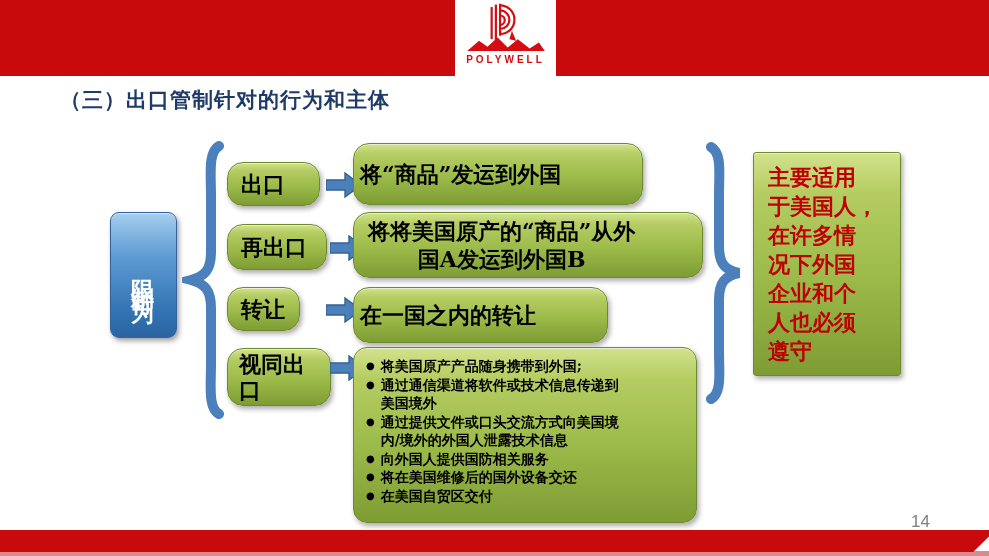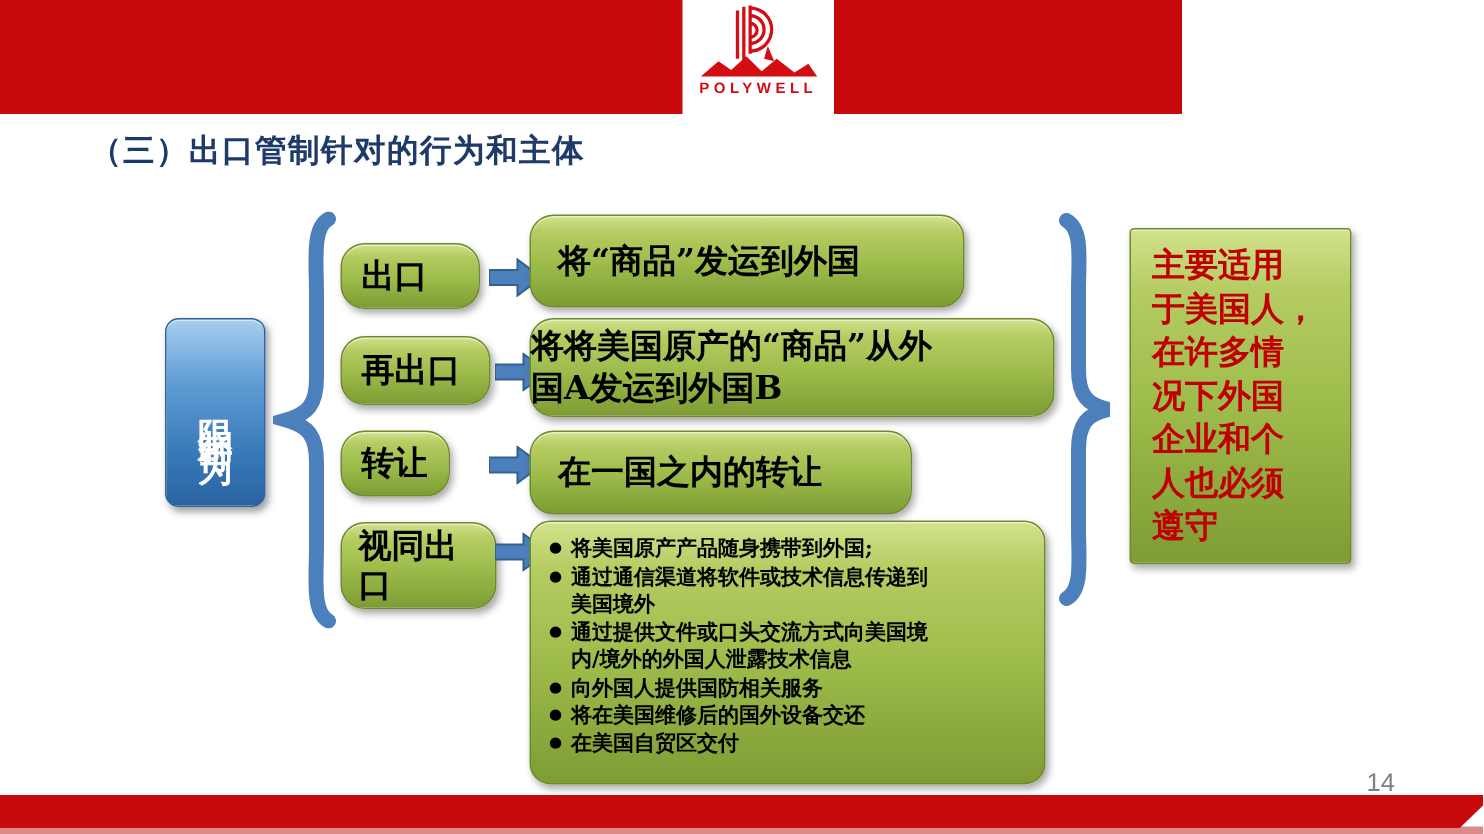--- a/index.html
+++ b/index.html
@@ -1,21 +1,21 @@
 <!DOCTYPE html>
 <html><head>
 <meta charset="utf-8">
 <style>
   html,body{margin:0;padding:0;background:#fff;}
   .slide{
     position:relative;width:989px;height:556px;background:#ffffff;overflow:hidden;
     font-family:"Liberation Sans",sans-serif;
   }
   
-  .top-banner{position:absolute;left:0;top:0;width:788px;height:76px;background:#C90A0C;}
+  .top-banner{position:absolute;left:0;top:0;width:989px;height:76px;background:#C90A0C;}
   .logo-box{
     position:absolute;left:455px;top:0;width:101px;height:76px;background:#ffffff;
     display:flex;flex-direction:column;align-items:center;justify-content:flex-start;
   }
   .logo-box svg{display:block;margin-top:2px;}
   .brand{
     color:#D40D12;font-size:10px;font-weight:700;letter-spacing:3px;
     font-family:"Liberation Sans",sans-serif;margin-top:-2px;
   }
   
@@ -48,23 +48,23 @@
   
   .brace{position:absolute;}
   .arrow{position:absolute;}
   
   .lbl{font-size:22px;line-height:26px;padding:0 8px 0 13px;}
   .lbl1{left:227px;top:162px;width:93px;height:44px;}
   .lbl2{left:227px;top:224px;width:100px;height:46px;}
   .lbl3{left:227px;top:287px;width:73px;height:44px;}
   .lbl4{left:227px;top:348px;width:104px;height:58px;padding:0 8px 0 11px;}
   
-  .desc{font-size:22px;line-height:28px;padding-left:18px;}
+  .desc{font-size:22px;line-height:28px;padding-left:6px;}
   .desc1{left:353px;top:143px;width:290px;height:62px;}
-  .desc2{left:353px;top:212px;width:350px;height:66px;padding-left:0;}
+  .desc2{left:353px;top:212px;width:350px;height:66px;padding-left:14px;text-align:center;}
   .desc3{left:353px;top:287px;width:255px;height:56px;}
   .desc4{
     left:353px;top:347px;width:344px;height:176px;border-radius:14px;
     align-items:flex-start;padding:9px 8px 6px 12px;
   }
   .desc4 ul{list-style:none;margin:0;padding:0;}
   .desc4 li{display:flex;gap:6px;}
   .desc4 .blt{font-size:10px;line-height:18.5px;flex:0 0 auto;}
   .desc4 .btxt{font-size:14px;line-height:18.5px;font-weight:700;white-space:pre-line;}
   

